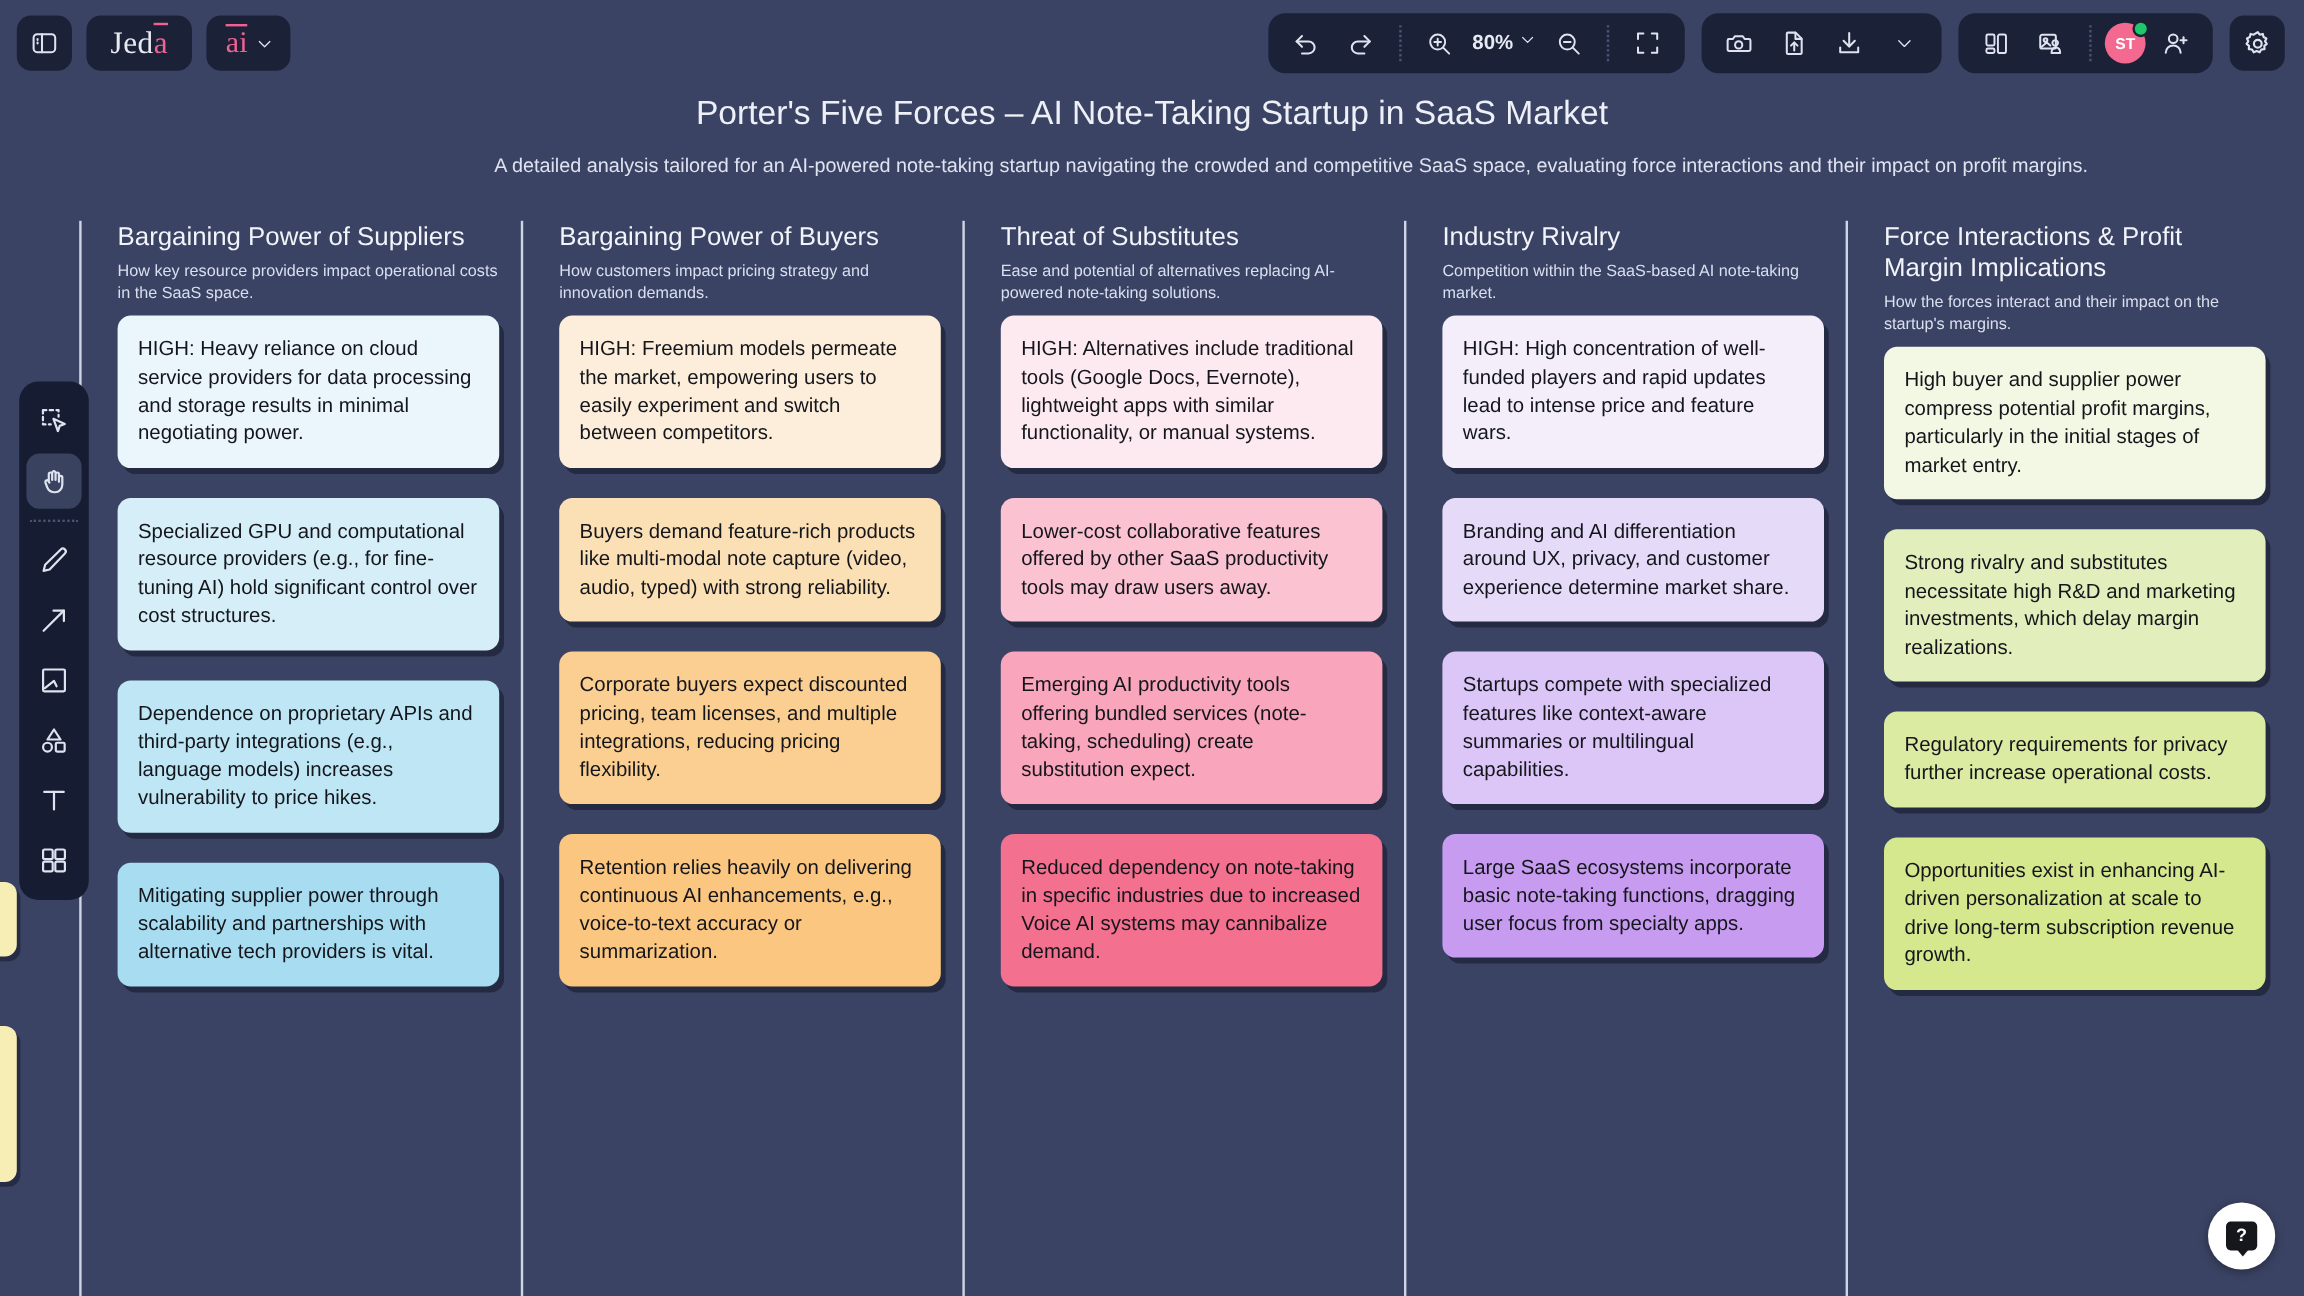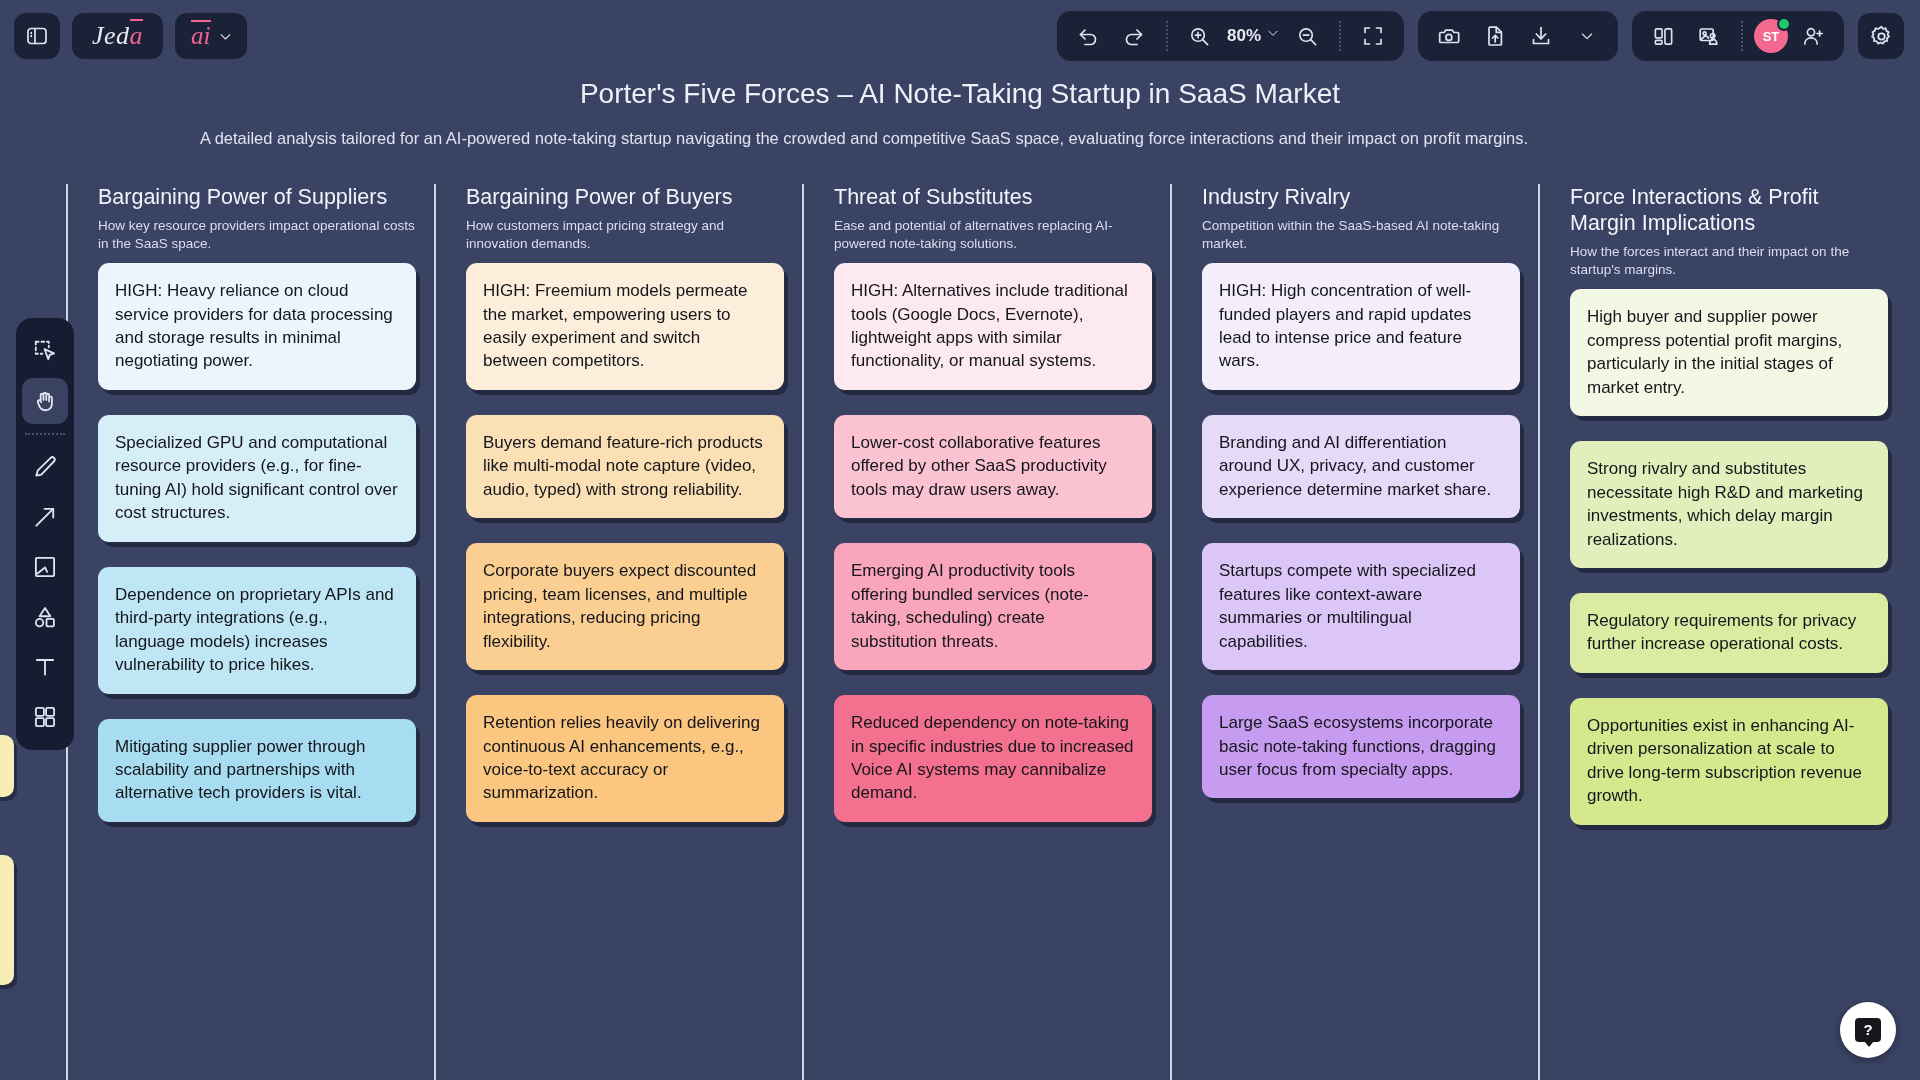--- a/index.html
+++ b/index.html
@@ -11,21 +11,21 @@
   }
   body { position: relative; }
 
   
   .topbar {
     position: absolute; top: 0; left: 0; width: 1920px; height: 72px;
     background: #3b4364;
     display: flex; align-items: center;
     z-index: 50;
   }
-  .tb-left { display: flex; align-items: center; gap: 12px; padding-left: 14px; font-style: italic; }
+  .tb-left { display: flex; align-items: center; gap: 12px; padding-left: 14px; }
   .tb-right { margin-left: auto; display: flex; align-items: center; gap: 14px; padding-right: 16px; }
 
   .icon-square {
     width: 46px; height: 46px; border-radius: 12px;
     background: #1b2238;
     display: flex; align-items: center; justify-content: center;
     cursor: pointer;
   }
   .brand-pill {
     height: 46px; padding: 0 20px; border-radius: 12px;
@@ -92,21 +92,21 @@
   .tool-sep { width: 40px; border-top: 2px dotted #4a5274; margin: 5px 0; }
 
   
   .canvas { position: absolute; inset: 0; }
   .doc-title {
     position: absolute; top: 78px; left: 0; width: 1920px;
     text-align: center; color: #eef0f7; font-size: 28px; font-weight: normal;
   }
   .doc-sub {
     position: absolute; top: 127px; left: 200px; width: 1540px;
-    text-align: left; color: #dfe3f0; font-size: 16.5px; line-height: 1.4;
+    text-align: right; color: #dfe3f0; font-size: 16.5px; line-height: 1.4;
   }
 
   .columns {
     position: absolute; top: 184px; left: 66px;
     width: 1840px; height: 905px;
     display: flex;
   }
   .col {
     width: 377px; position: relative; padding-left: 32px; padding-right: 18px;
   }
@@ -189,21 +189,21 @@
           <div class="card" style="background: rgb(251, 207, 146);">Corporate buyers expect discounted pricing, team licenses, and multiple integrations, reducing pricing flexibility.</div>
           <div class="card" style="background: rgb(251, 198, 127);">Retention relies heavily on delivering continuous AI enhancements, e.g., voice-to-text accuracy or summarization.</div>
         </div>
       </div>
       <div class="col">
         <div class="col-title">Threat of Substitutes</div>
         <div class="col-desc">Ease and potential of alternatives replacing AI-powered note-taking solutions.</div>
         <div class="cards">
           <div class="card" style="background: rgb(253, 234, 240);">HIGH: Alternatives include traditional tools (Google Docs, Evernote), lightweight apps with similar functionality, or manual systems.</div>
           <div class="card" style="background: rgb(251, 194, 210);">Lower-cost collaborative features offered by other SaaS productivity tools may draw users away.</div>
-          <div class="card" style="background: rgb(249, 165, 188);">Emerging AI productivity tools offering bundled services (note-taking, scheduling) create substitution threats.</div>
+          <div class="card" style="background: rgb(249, 165, 188);">Emerging AI productivity tools offering bundled services (note-taking, scheduling) create substitution expect.</div>
           <div class="card" style="background: rgb(244, 112, 143);">Reduced dependency on note-taking in specific industries due to increased Voice AI systems may cannibalize demand.</div>
         </div>
       </div>
       <div class="col">
         <div class="col-title">Industry Rivalry</div>
         <div class="col-desc">Competition within the SaaS-based AI note-taking market.</div>
         <div class="cards">
           <div class="card" style="background: rgb(243, 238, 250);">HIGH: High concentration of well-funded players and rapid updates lead to intense price and feature wars.</div>
           <div class="card" style="background: rgb(229, 218, 248);">Branding and AI differentiation around UX, privacy, and customer experience determine market share.</div>
           <div class="card" style="background: rgb(220, 198, 247);">Startups compete with specialized features like context-aware summaries or multilingual capabilities.</div>

